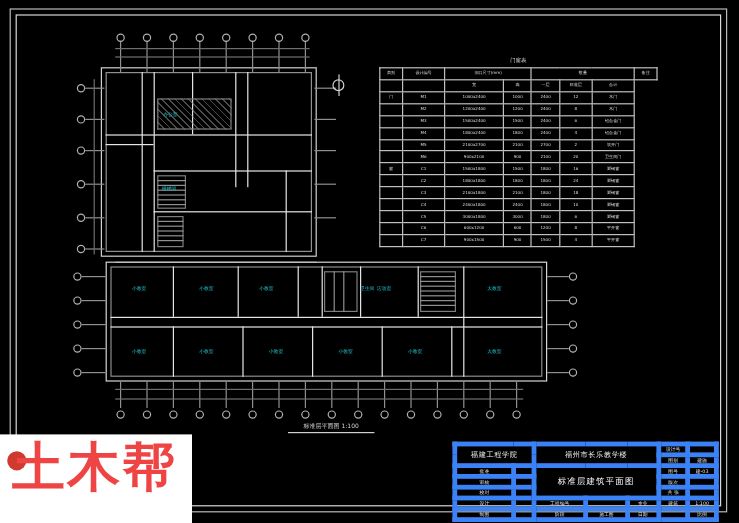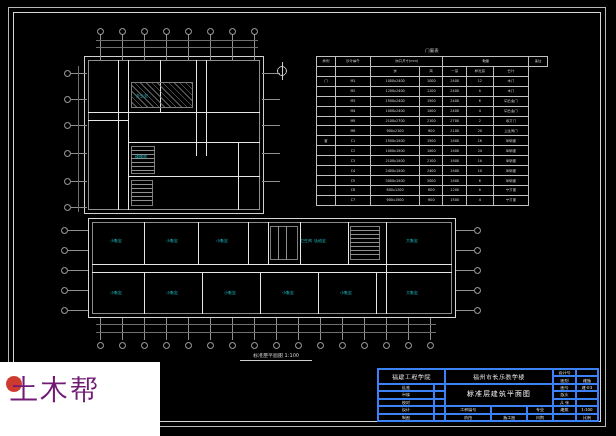--- a/index.html
+++ b/index.html
@@ -47,33 +47,33 @@
     text-align:center;padding:0;overflow:hidden;white-space:nowrap;
   }
   .sched-title{
     position:absolute;left:316px;top:48px;width:232px;text-align:center;
     color:#d6d6d6;font-size:4.5px;
   }
   
   #titleblock{position:absolute;left:377px;top:368px;width:222px;height:54px;}
   #titleblock table{border-collapse:collapse;width:222px;height:54px;}
   #titleblock td{
-    border:2px solid #3b82f6;color:#e2e2e2;font-size:4px;line-height:5px;
+    border:4px solid #3b82f6;color:#e2e2e2;font-size:4px;line-height:5px;
     text-align:center;padding:0;white-space:nowrap;overflow:hidden;
   }
   .tb-big{font-size:7px !important;color:#ffffff !important;letter-spacing:1px;}
   .tb-mid{font-size:6px !important;color:#f0f0f0 !important;letter-spacing:.5px;}
   
   #logo{
     position:absolute;left:0;top:362px;width:160px;height:74px;
     background:#ffffff;
   }
   #logo .mark{
-    position:absolute;left:10px;top:4px;color:#701a75;font-size:28px;
-    font-weight:normal;letter-spacing:2px;font-family:"DejaVu Sans","Liberation Sans",sans-serif;
+    position:absolute;left:10px;top:4px;color:#ef4444;font-size:44px;
+    font-weight:bold;letter-spacing:2px;font-family:"DejaVu Sans","Liberation Sans",sans-serif;
     line-height:48px;
   }
   #logo .url{
     position:absolute;left:12px;top:52px;color:#d03a2f;font-size:11px;
     letter-spacing:.3px;font-family:"DejaVu Sans","Liberation Sans",sans-serif;
   }
   #logo .dot{
     position:absolute;left:6px;top:14px;width:16px;height:16px;border-radius:50%;
     background:#cf3a2f;
   }

